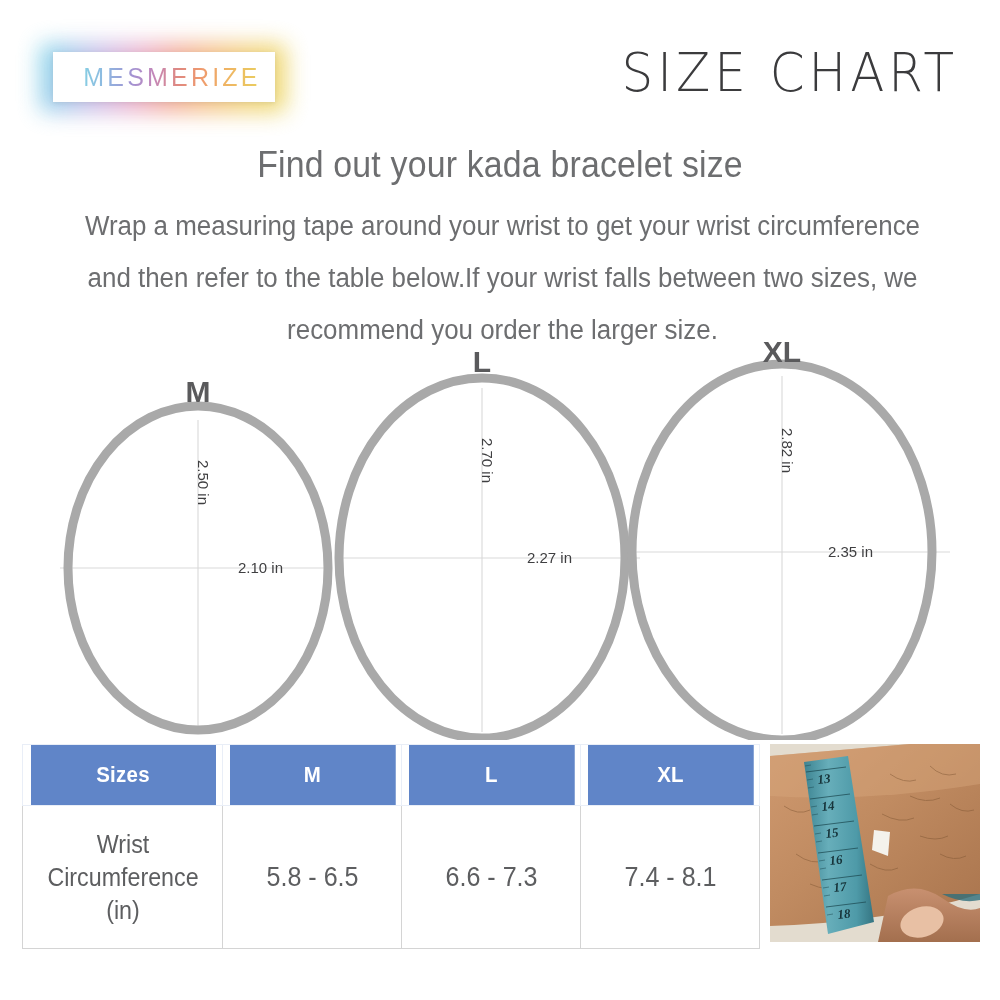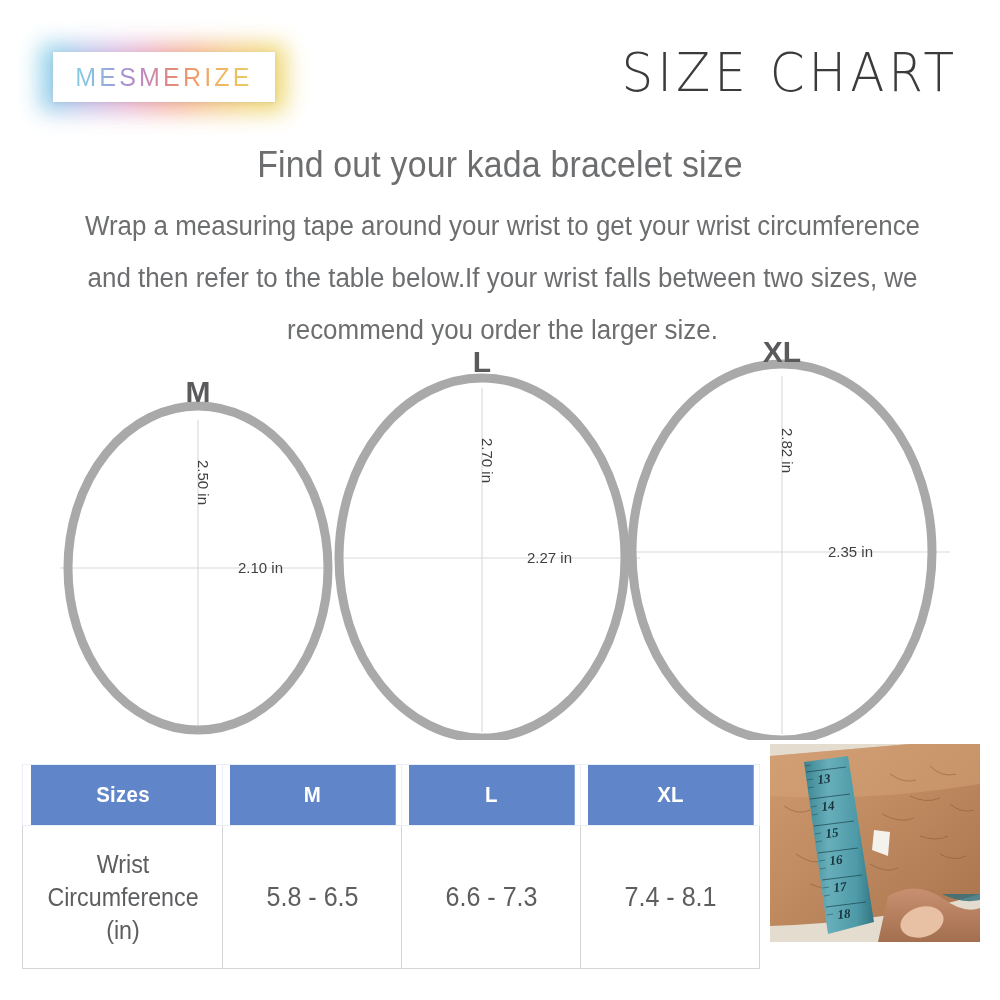--- a/index.html
+++ b/index.html
@@ -28,20 +28,21 @@
   #logo-box{
     position:absolute;left:13px;top:8px;width:222px;height:50px;
     background:#ffffff;
     box-shadow:0 1px 4px rgba(120,120,120,.18);
   }
   #logo-text{
     position:absolute;left:13px;top:8px;width:222px;height:50px;
     display:flex;align-items:center;justify-content:center;
     font-size:25px;letter-spacing:3.2px;font-weight:400;
     white-space:nowrap;
+    padding-left:8px;
   }
   #logo-text span{
     background:linear-gradient(95deg,
       #86cfe3 0%, #8fb6e0 14%, #a392d2 28%, #c487b9 40%,
       #e0897f 54%, #ef9a6e 66%, #efb463 80%, #e9cf5f 100%);
     -webkit-background-clip:text;background-clip:text;
     -webkit-text-fill-color:transparent;color:transparent;
   }
 
   
@@ -86,21 +87,21 @@
     fill:#5a5a5c;font-family:"Liberation Sans",sans-serif;
     font-weight:700;text-anchor:middle;
   }
   .dim-text{
     fill:#3f3f41;font-family:"Liberation Sans",sans-serif;
     font-size:15px;font-weight:400;
   }
 
   
   #size-table{
-    position:absolute;left:22px;top:764px;
+    position:absolute;left:22px;top:744px;
     width:738px;
     border-collapse:collapse;
     table-layout:fixed;
   }
   #size-table th{
     background:#6085c8;
     color:#ffffff;
     font-size:22px;
     font-weight:700;
     height:58px;

